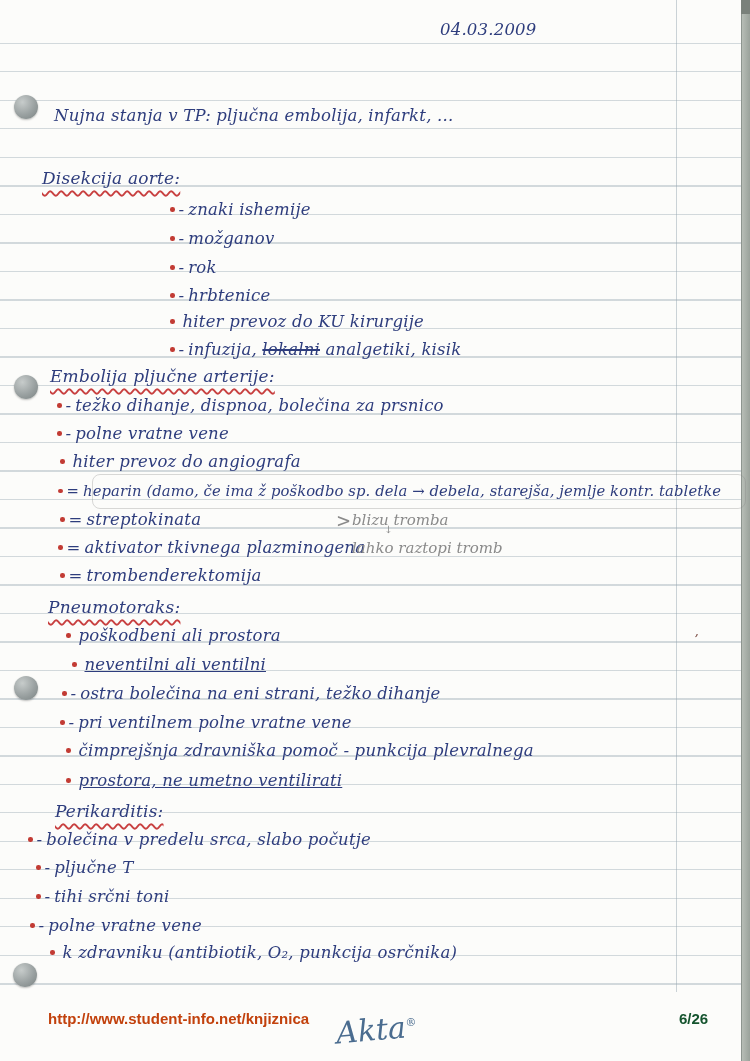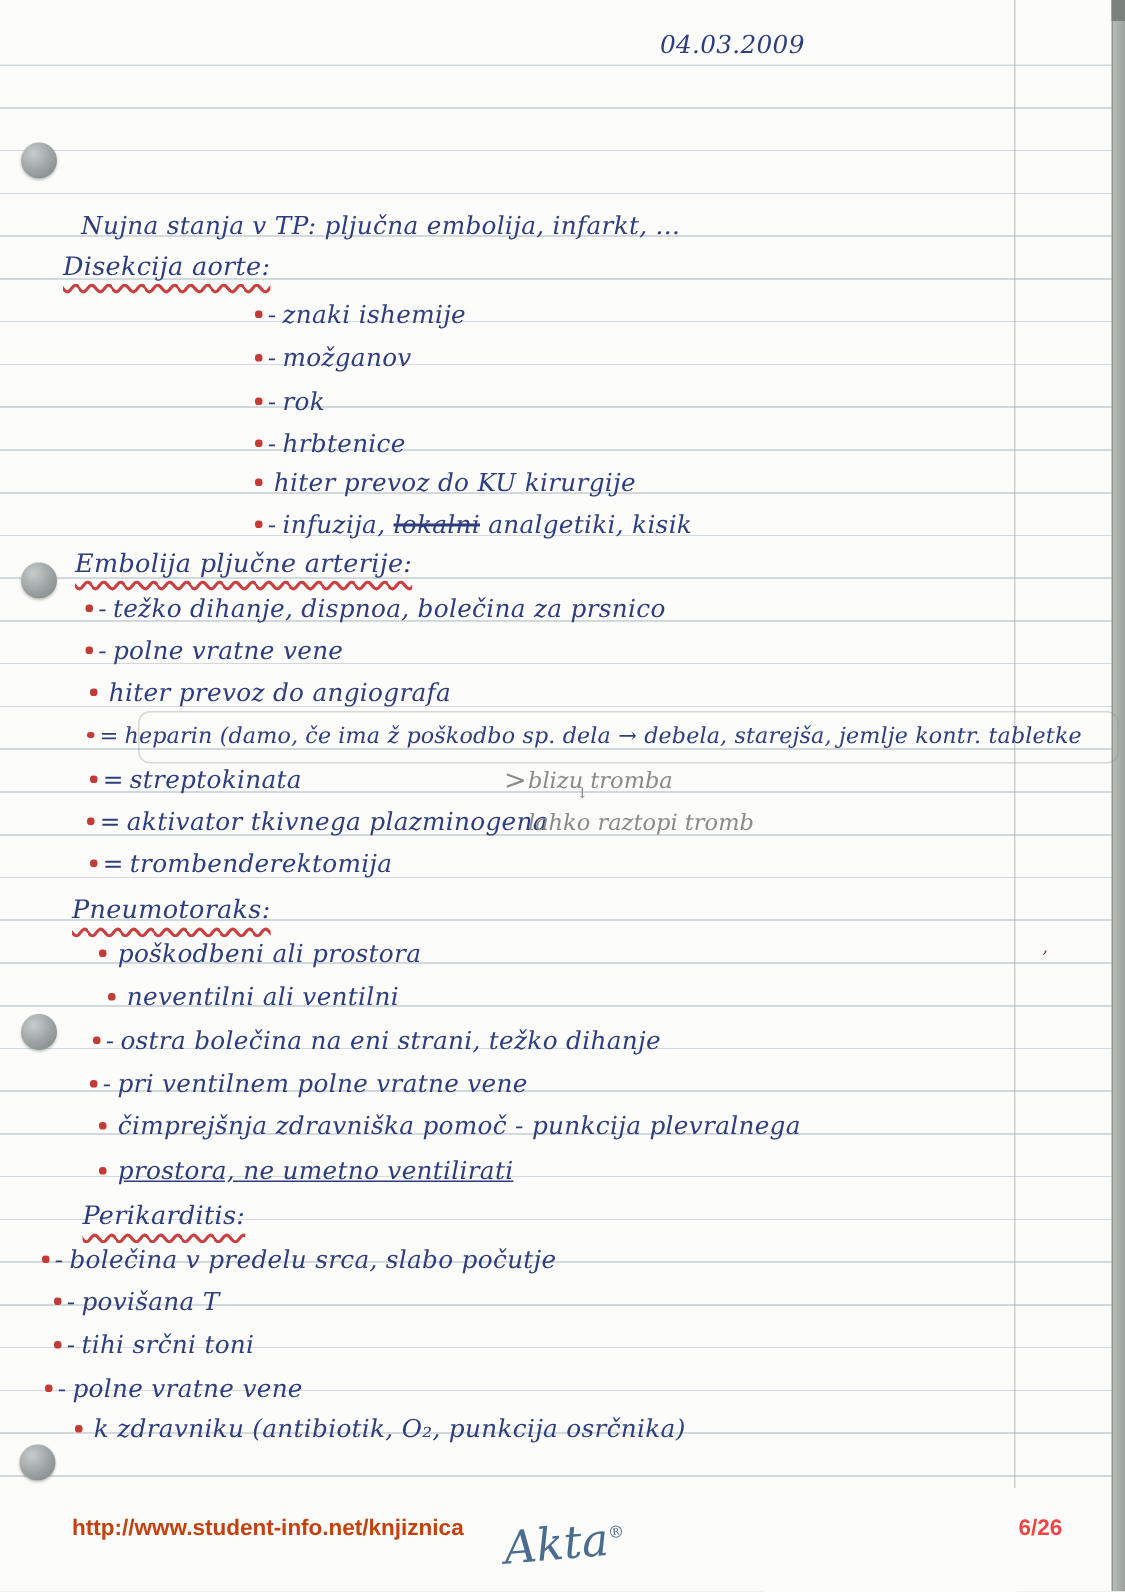--- a/index.html
+++ b/index.html
@@ -62,21 +62,21 @@
     border:1px solid rgba(130,130,130,0.30); border-radius:8px;
   }
   .footer-url{
     position:absolute; left:48px; top:1010px;
     font-family:Liberation Sans, sans-serif; font-weight:bold;
     font-size:15px; color:#c2410c; font-style:normal;
   }
   .footer-page{
     position:absolute; left:679px; top:1010px;
     font-family:"Liberation Sans", sans-serif; font-weight:bold;
-    font-size:15px; color:#ef4444; font-style:normal;
+    font-size:15px; color:#14532d; font-style:normal;
   }
   .logo{
     position:absolute; left:336px; top:1012px;
     font-family:"DejaVu Serif", serif; font-style:italic;
     font-size:30px; color:#4a6c8f; transform:rotate(-5deg);
   }
   .logo-mark{ font-size:11px; vertical-align:super; color:#4a6c8f; }
   .stray{
     position:absolute; left:694px; top:632px; color:#7a4a42;
     font-size:13px; font-style:italic;
@@ -92,21 +92,21 @@
   <div class="edge"></div>
   <div class="edge-top"></div>
 
   <div class="hole" style="left:14px; top:95px;"></div>
   <div class="hole" style="left:14px; top:375px;"></div>
   <div class="hole" style="left:14px; top:676px;"></div>
   <div class="hole" style="left:13px; top:963px;"></div>
 
   <div class="ink" style="left:440px; top:20px;">04.03.2009</div>
 
-  <div class="ink" style="left:54px; top:106px;margin-top:35px;">Nujna stanja v TP: pljučna embolija, infarkt, ...</div>
+  <div class="ink" style="left:54px; top:106px;">Nujna stanja v TP: pljučna embolija, infarkt, ...</div>
 
   <div class="ink title" style="left:42px; top:168px;">Disekcija aorte:</div>
   <div class="ink" style="left:170px; top:200px;"><span class="dot"></span><span class="dash">-</span><span>znaki ishemije</span></div>
   <div class="ink" style="left:170px; top:229px;text-align:right;"><span class="dot"></span><span class="dash">-</span><span>možganov</span></div>
   <div class="ink" style="left:170px; top:258px;"><span class="dot"></span><span class="dash">-</span><span>rok</span></div>
   <div class="ink" style="left:170px; top:286px;"><span class="dot"></span><span class="dash">-</span><span>hrbtenice</span></div>
   <div class="ink" style="left:170px; top:312px;"><span class="dot"></span><span class="dash"></span><span>hiter prevoz do KU kirurgije</span></div>
   <div class="ink" style="left:170px; top:340px;"><span class="dot"></span><span class="dash">-</span><span>infuzija, </span><span class="struck">lokalni</span><span> analgetiki, kisik</span></div>
 
   <div class="ink title" style="left:50px; top:366px;">Embolija pljučne arterije:</div>
@@ -120,29 +120,29 @@
   <div class="ink" style="left:60px; top:566px;"><span class="dot"></span><span class="dash">=</span><span>trombenderektomija</span></div>
 
   <div class="pencil" style="left:336px; top:510px; font-size:18px;">&gt;</div>
   <div class="pencil" style="left:352px; top:511px;">blizu tromba</div>
   <div class="pencil" style="left:384px; top:524px; font-size:10px;">↓</div>
   <div class="pencil" style="left:352px; top:539px;">lahko raztopi tromb</div>
   <div class="stray">ʼ</div>
 
   <div class="ink title" style="left:48px; top:597px;">Pneumotoraks:</div>
   <div class="ink" style="left:66px; top:626px;"><span class="dot"></span><span class="dash"></span><span>poškodbeni ali prostora</span></div>
-  <div class="ink" style="left:72px; top:655px;"><span class="dot"></span><span class="dash"></span><span>neventilni ali ventilni</span></div>
+  <div class="ink" style="left:72px; top:655px;text-decoration:underline;"><span class="dot"></span><span class="dash"></span><span>neventilni ali ventilni</span></div>
   <div class="ink" style="left:62px; top:684px;"><span class="dot"></span><span class="dash">-</span><span>ostra bolečina na eni strani, težko dihanje</span></div>
   <div class="ink" style="left:60px; top:713px;"><span class="dot"></span><span class="dash">-</span><span>pri ventilnem polne vratne vene</span></div>
   <div class="ink" style="left:66px; top:741px;"><span class="dot"></span><span class="dash"></span><span>čimprejšnja zdravniška pomoč - punkcija plevralnega</span></div>
   <div class="ink" style="left:66px; top:771px;text-decoration:underline;"><span class="dot"></span><span class="dash"></span><span>prostora, ne umetno ventilirati</span></div>
 
   <div class="ink title" style="left:55px; top:801px;">Perikarditis:</div>
   <div class="ink" style="left:28px; top:830px;"><span class="dot"></span><span class="dash">-</span><span>bolečina v predelu srca, slabo počutje</span></div>
-  <div class="ink" style="left:36px; top:858px;"><span class="dot"></span><span class="dash">-</span><span>povišana T</span></div>
+  <div class="ink" style="left:36px; top:858px;"><span class="dot"></span><span class="dash">-</span><span>pljučne T</span></div>
   <div class="ink" style="left:36px; top:887px;"><span class="dot"></span><span class="dash">-</span><span>tihi srčni toni</span></div>
   <div class="ink" style="left:30px; top:916px;"><span class="dot"></span><span class="dash">-</span><span>polne vratne vene</span></div>
   <div class="ink" style="left:50px; top:943px;"><span class="dot"></span><span class="dash"></span><span>k zdravniku (antibiotik, O₂, punkcija osrčnika)</span></div>
 
   <div class="footer-url">http://www.student-info.net/knjiznica</div>
   <div class="logo"><span>Akta</span><span class="logo-mark">®</span></div>
   <div class="footer-page">6/26</div>
 
 </div>
 

